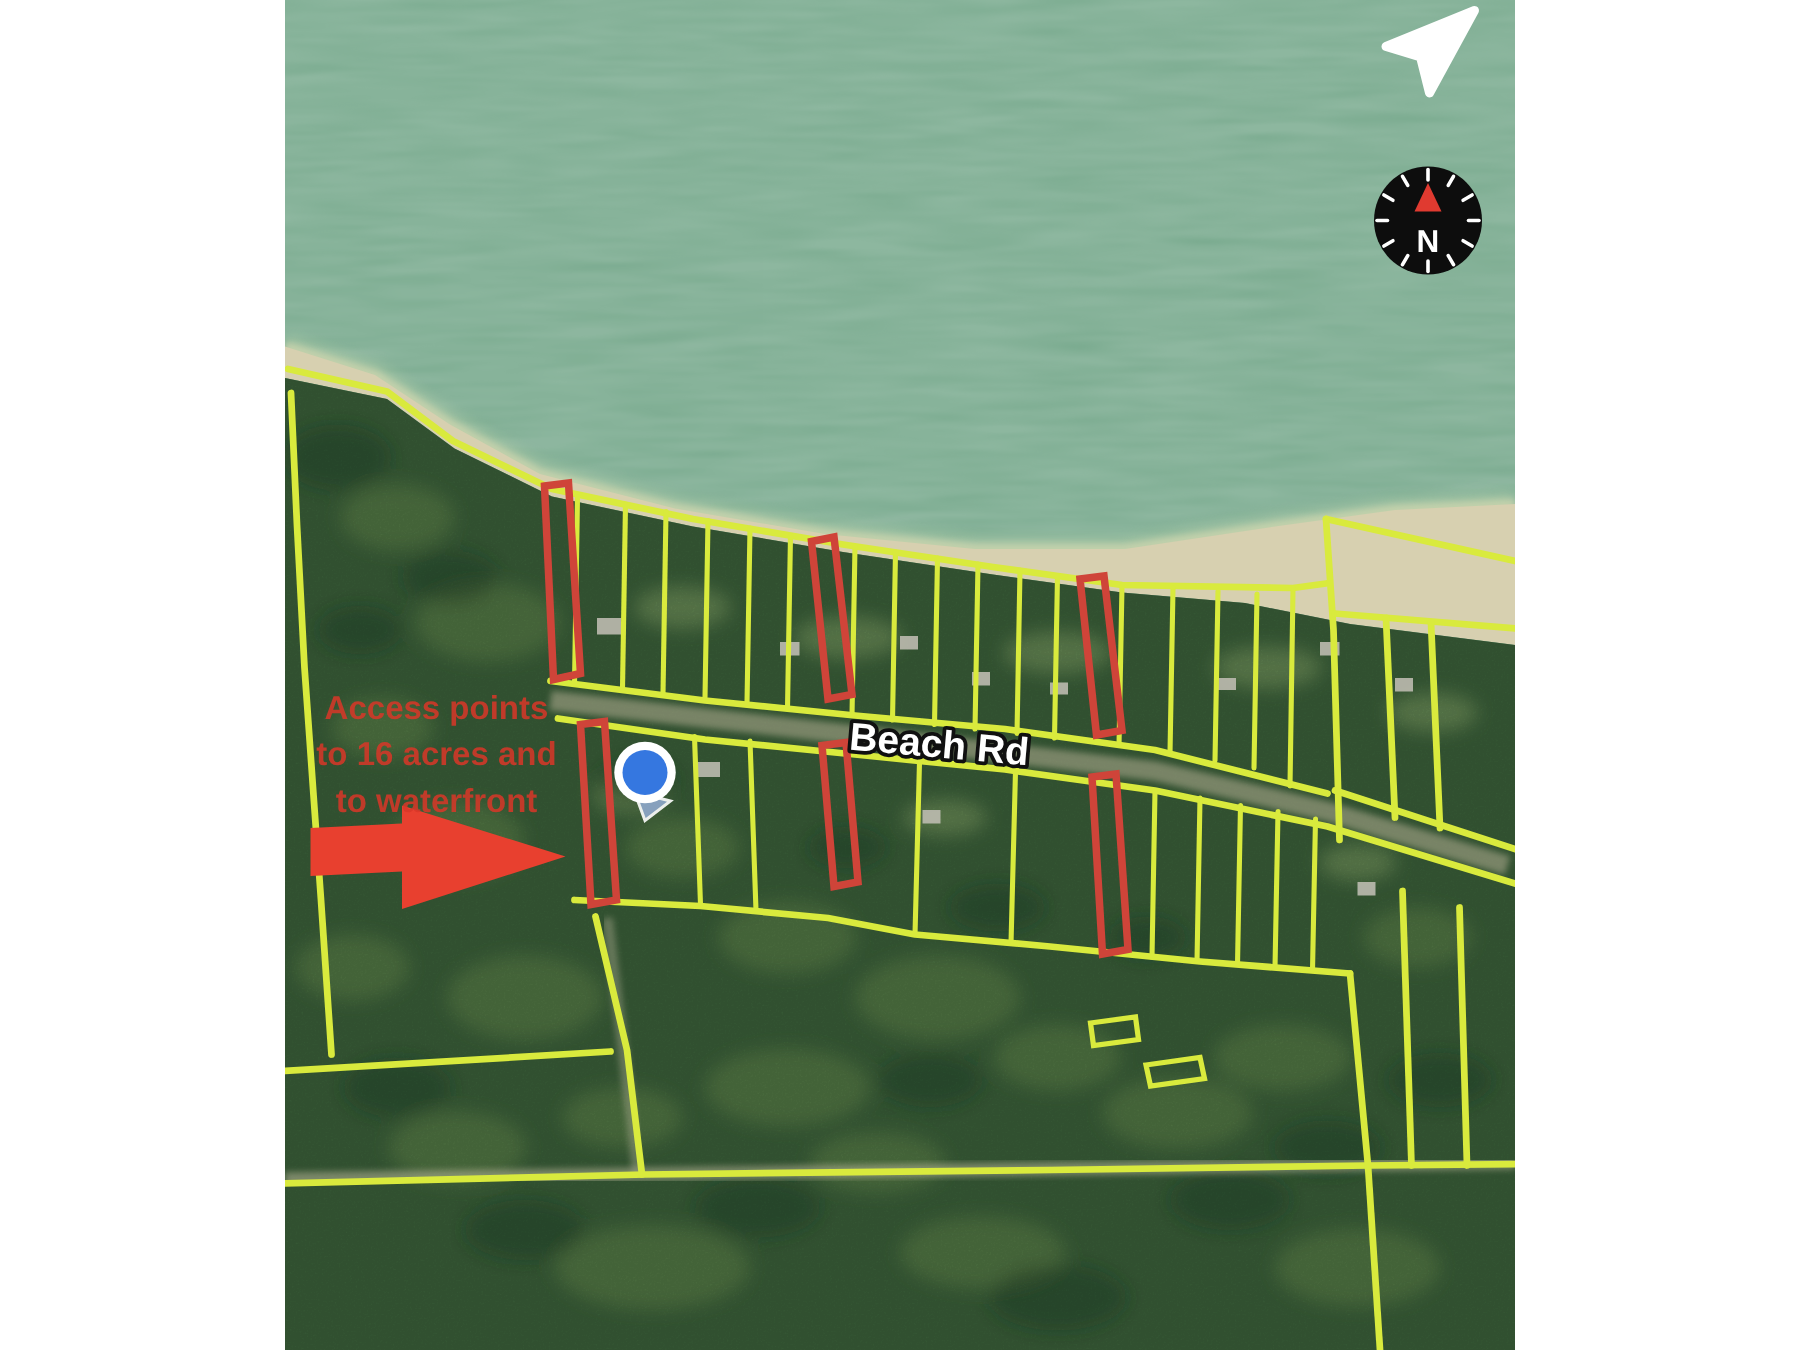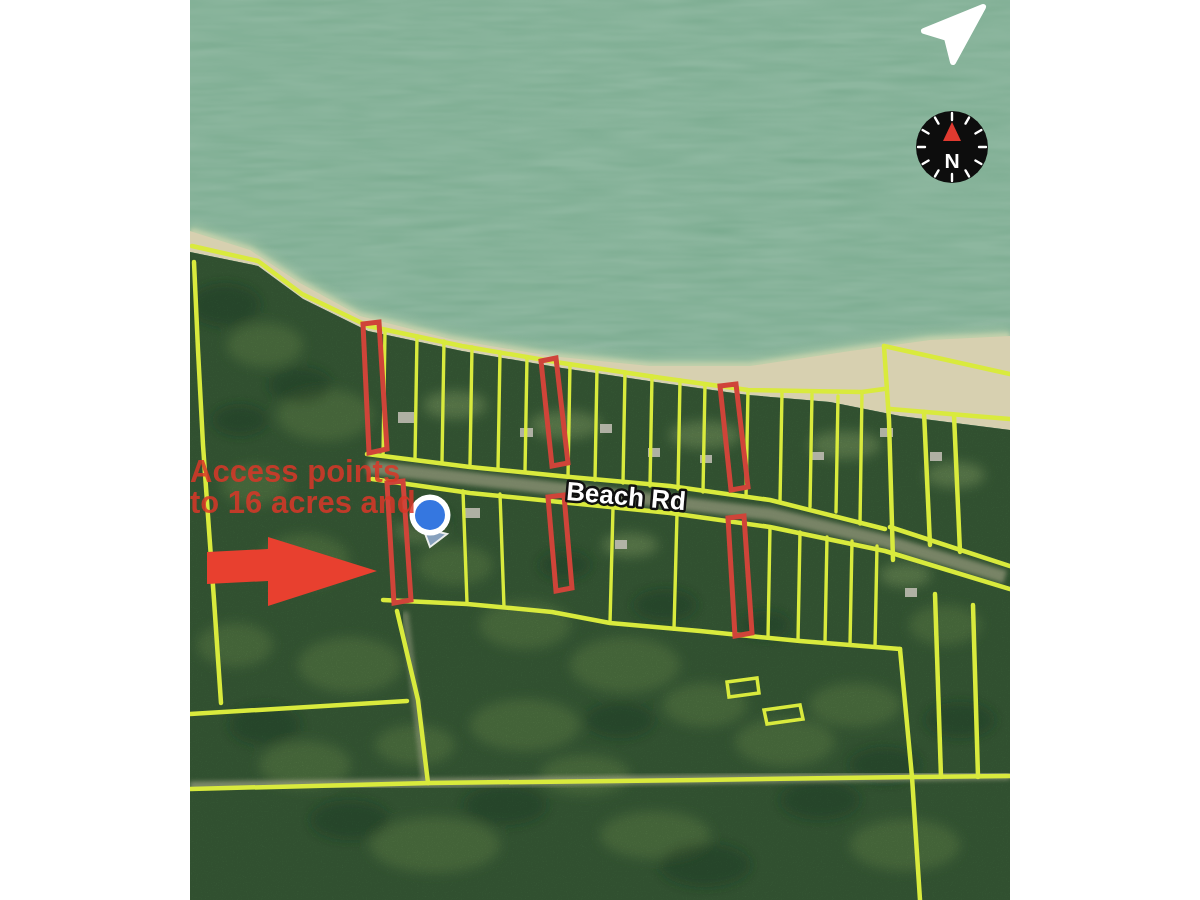--- a/index.html
+++ b/index.html
@@ -5,21 +5,21 @@
   html,body{margin:0;padding:0;background:#ffffff;}
   #root{position:relative;width:1200px;height:900px;background:#ffffff;overflow:hidden;
         font-family:"Liberation Sans", sans-serif;}
   .margin{position:absolute;top:0;height:900px;background:#ffffff;}
   #margin-left{left:0;width:190px;}
   #margin-right{left:1010px;width:190px;}
   #map{position:absolute;left:190px;top:0;width:820px;height:900px;overflow:hidden;background:#74a78a;}
   #map svg{display:block;}
   
   #access-note{position:absolute;left:0px;top:456px;width:202px;text-align:center;
-    font-size:31px;line-height:31px;font-weight:700;letter-spacing:0px;opacity:0.85;}
+    font-size:22px;line-height:31px;font-weight:700;letter-spacing:0px;opacity:0.85;}
   #access-note span{display:block;white-space:nowrap;}
   
   text.road-label{font-family:"Liberation Sans",sans-serif;font-size:26px;font-weight:700;
     fill:#ffffff;stroke:#101010;stroke-width:5px;paint-order:stroke;stroke-linejoin:round;}
   text.compass-n{font-family:"Liberation Sans",sans-serif;font-size:21px;font-weight:700;fill:#ffffff;}
 </style>
 </head>
 <body>
 
 <div id="root">
@@ -227,15 +227,16 @@
           <line x1="938.5" y1="123.6" x2="935" y2="117.6"></line>
         </g>
         <polygon points="952,122 943,141 961,141" fill="#e03a30"></polygon>
         <text class="compass-n" x="952" y="168" text-anchor="middle">N</text>
       </g>
     </svg>
 
     <div id="access-note" style="color: rgb(217, 55, 40);">
       <span>Access points</span>
       <span>to 16 acres and</span>
+      <span>to waterfront</span>
     </div>
   </div>
 </div>
 
 </body></html>

